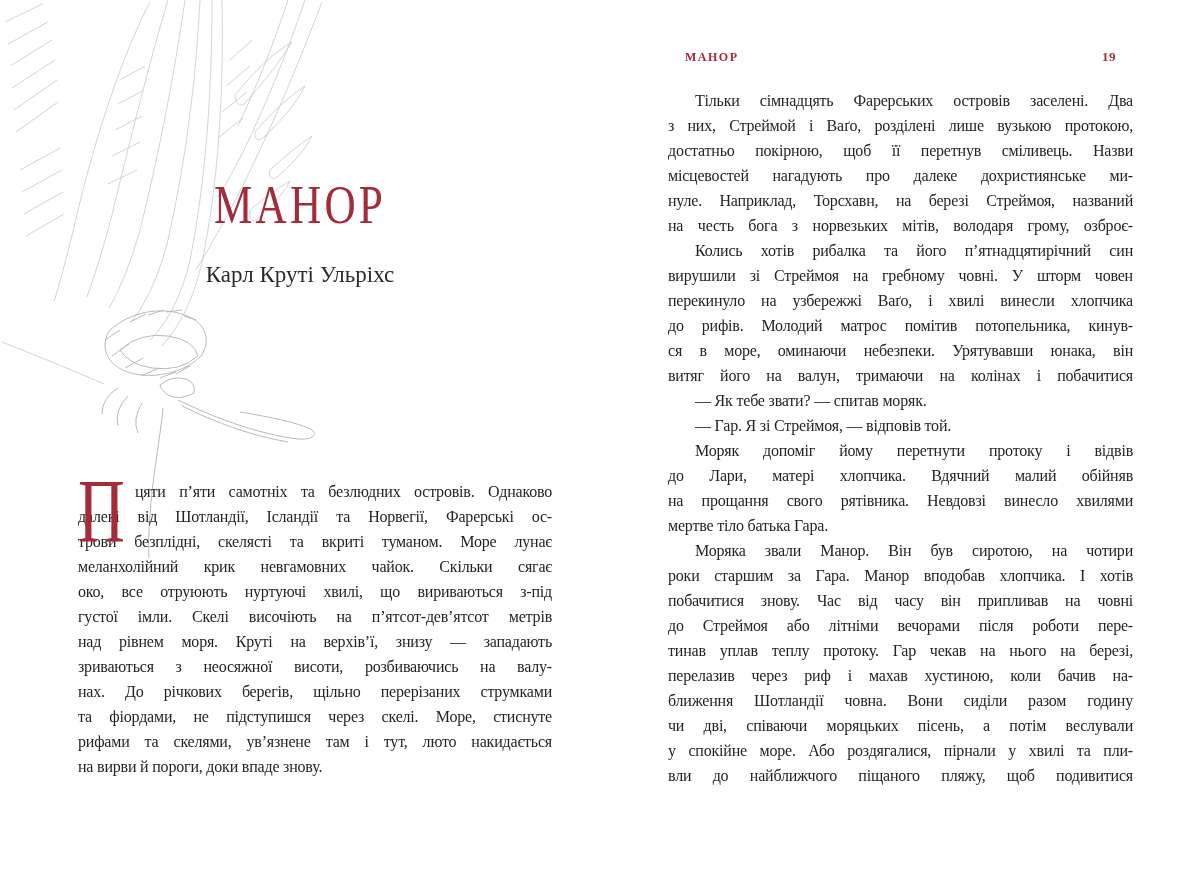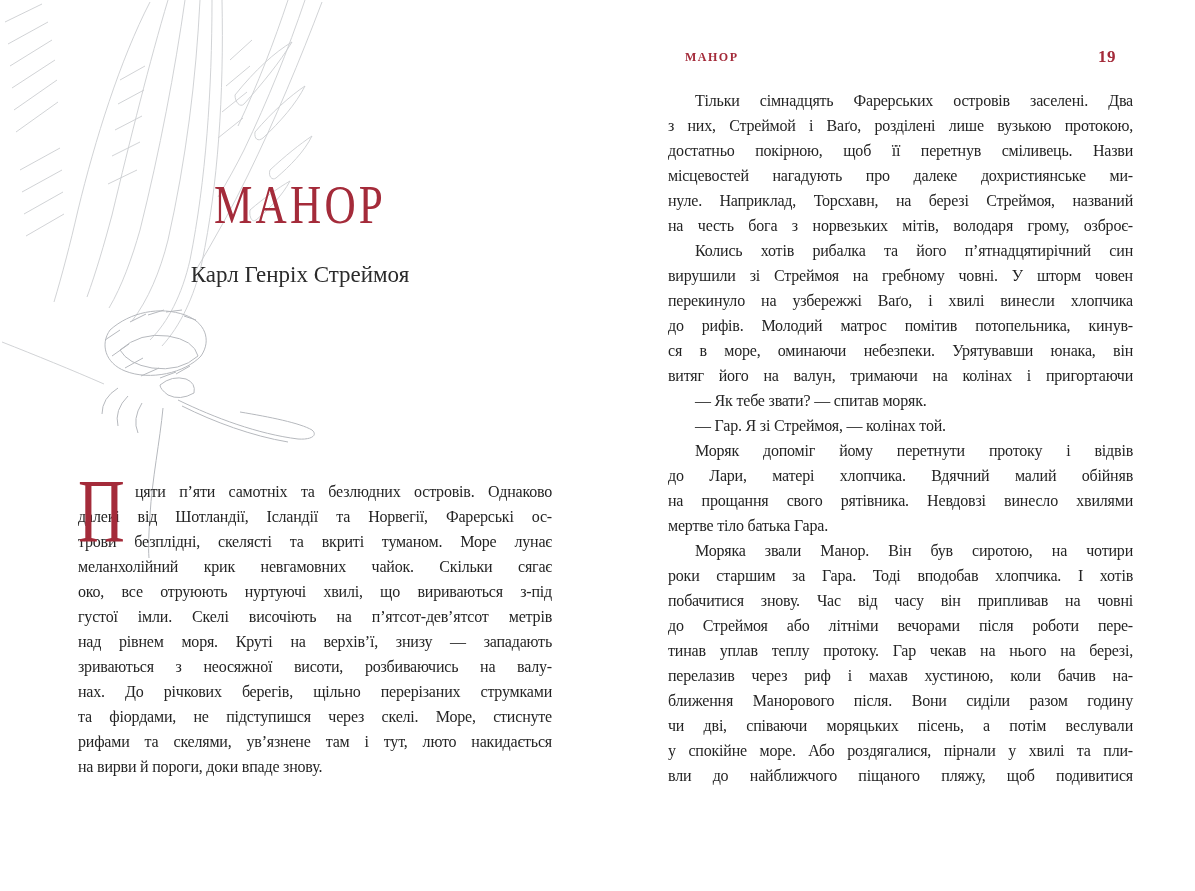--- a/index.html
+++ b/index.html
@@ -50,21 +50,21 @@
     position:absolute;left:0;top:-12px;
     font-size:90px;line-height:90px;color:var(--red);
     transform:scaleX(.72);transform-origin:left top;
   }
   .running-header{
     position:absolute;left:685px;top:50px;width:431px;
     display:flex;justify-content:space-between;align-items:flex-start;
     color:var(--red);font-weight:bold;
   }
   .running-header .rh-title{font-size:12px;line-height:14px;letter-spacing:1.5px;}
-  .running-header .rh-folio{font-size:17px;line-height:14px;letter-spacing:0.5px;}
+  .running-header .rh-folio{font-size:13px;line-height:14px;letter-spacing:0.5px;}
 </style>
 </head>
 <body>
 
 <div class="spread">
 
   <svg class="illustration" width="335" height="570" viewBox="0 0 335 570" fill="none">
     <g stroke="#c6c8cc" stroke-width="0.9" fill="none" opacity="0.9">
 
       <path d="M150,2 C120,60 95,140 78,210 C70,245 62,275 54,302"></path>
@@ -103,21 +103,21 @@
 
       <path d="M178,400 C215,418 258,434 298,439 C312,440 318,435 312,430 C300,423 270,417 240,412"></path>
       <path d="M182,406 C214,422 252,436 288,442"></path>
 
       <path d="M163,408 C160,440 152,480 150,515 C149,532 148,546 149,558"></path>
     </g>
   </svg>
 
   <section>
     <h1 class="chapter-title">МАНОР</h1>
-    <div class="chapter-author">Карл Генріх Стреймоя</div>
+    <div class="chapter-author">Карл Круті Ульріхс</div>
     <div class="body-block" id="left-body">
       <span class="dropcap">П</span>
         <div class="line after-drop">цяти п’яти самотніх та безлюдних островів. Однаково</div>
         <div class="line">далекі від Шотландії, Ісландії та Норвегії, Фарерські ос-</div>
         <div class="line">трови безплідні, скелясті та вкриті туманом. Море лунає</div>
         <div class="line">меланхолійний крик невгамовних чайок. Скільки сягає</div>
         <div class="line">око, все отруюють нуртуючі хвилі, що вириваються з-під</div>
         <div class="line">густої імли. Скелі височіють на п’ятсот-дев’ятсот метрів</div>
         <div class="line">над рівнем моря. Круті на верхів’ї, знизу — западають</div>
         <div class="line">зриваються з неосяжної висоти, розбиваючись на валу-</div>
@@ -138,33 +138,33 @@
         <div class="line">з них, Стреймой і Ваґо, розділені лише вузькою протокою,</div>
         <div class="line">достатньо покірною, щоб її перетнув сміливець. Назви</div>
         <div class="line">місцевостей нагадують про далеке дохристиянське ми-</div>
         <div class="line">нуле. Наприклад, Торсхавн, на березі Стреймоя, названий</div>
         <div class="line">на честь бога з норвезьких мітів, володаря грому, озброє-</div>
         <div class="line indent">Колись хотів рибалка та його п’ятнадцятирічний син</div>
         <div class="line">вирушили зі Стреймоя на гребному човні. У шторм човен</div>
         <div class="line">перекинуло на узбережжі Ваґо, і хвилі винесли хлопчика</div>
         <div class="line">до рифів. Молодий матрос помітив потопельника, кинув-</div>
         <div class="line">ся в море, оминаючи небезпеки. Урятувавши юнака, він</div>
-        <div class="line">витяг його на валун, тримаючи на колінах і пригортаючи</div>
+        <div class="line">витяг його на валун, тримаючи на колінах і побачитися</div>
         <div class="line last indent">— Як тебе звати? — спитав моряк.</div>
-        <div class="line last indent">— Гар. Я зі Стреймоя, — колінах той.</div>
+        <div class="line last indent">— Гар. Я зі Стреймоя, — відповів той.</div>
         <div class="line indent">Моряк допоміг йому перетнути протоку і відвів</div>
         <div class="line">до Лари, матері хлопчика. Вдячний малий обійняв</div>
         <div class="line">на прощання свого рятівника. Невдовзі винесло хвилями</div>
         <div class="line last">мертве тіло батька Гара.</div>
         <div class="line indent">Моряка звали Манор. Він був сиротою, на чотири</div>
-        <div class="line">роки старшим за Гара. Тоді вподобав хлопчика. І хотів</div>
+        <div class="line">роки старшим за Гара. Манор вподобав хлопчика. І хотів</div>
         <div class="line">побачитися знову. Час від часу він припливав на човні</div>
         <div class="line">до Стреймоя або літніми вечорами після роботи пере-</div>
         <div class="line">тинав уплав теплу протоку. Гар чекав на нього на березі,</div>
         <div class="line">перелазив через риф і махав хустиною, коли бачив на-</div>
-        <div class="line">ближення Манорового після. Вони сиділи разом годину</div>
+        <div class="line">ближення Шотландії човна. Вони сиділи разом годину</div>
         <div class="line">чи дві, співаючи моряцьких пісень, а потім веслували</div>
         <div class="line">у спокійне море. Або роздягалися, пірнали у хвилі та пли-</div>
         <div class="line">вли до найближчого піщаного пляжу, щоб подивитися</div>
       </div>
   </section>
 
 </div>
 
 </body></html>

